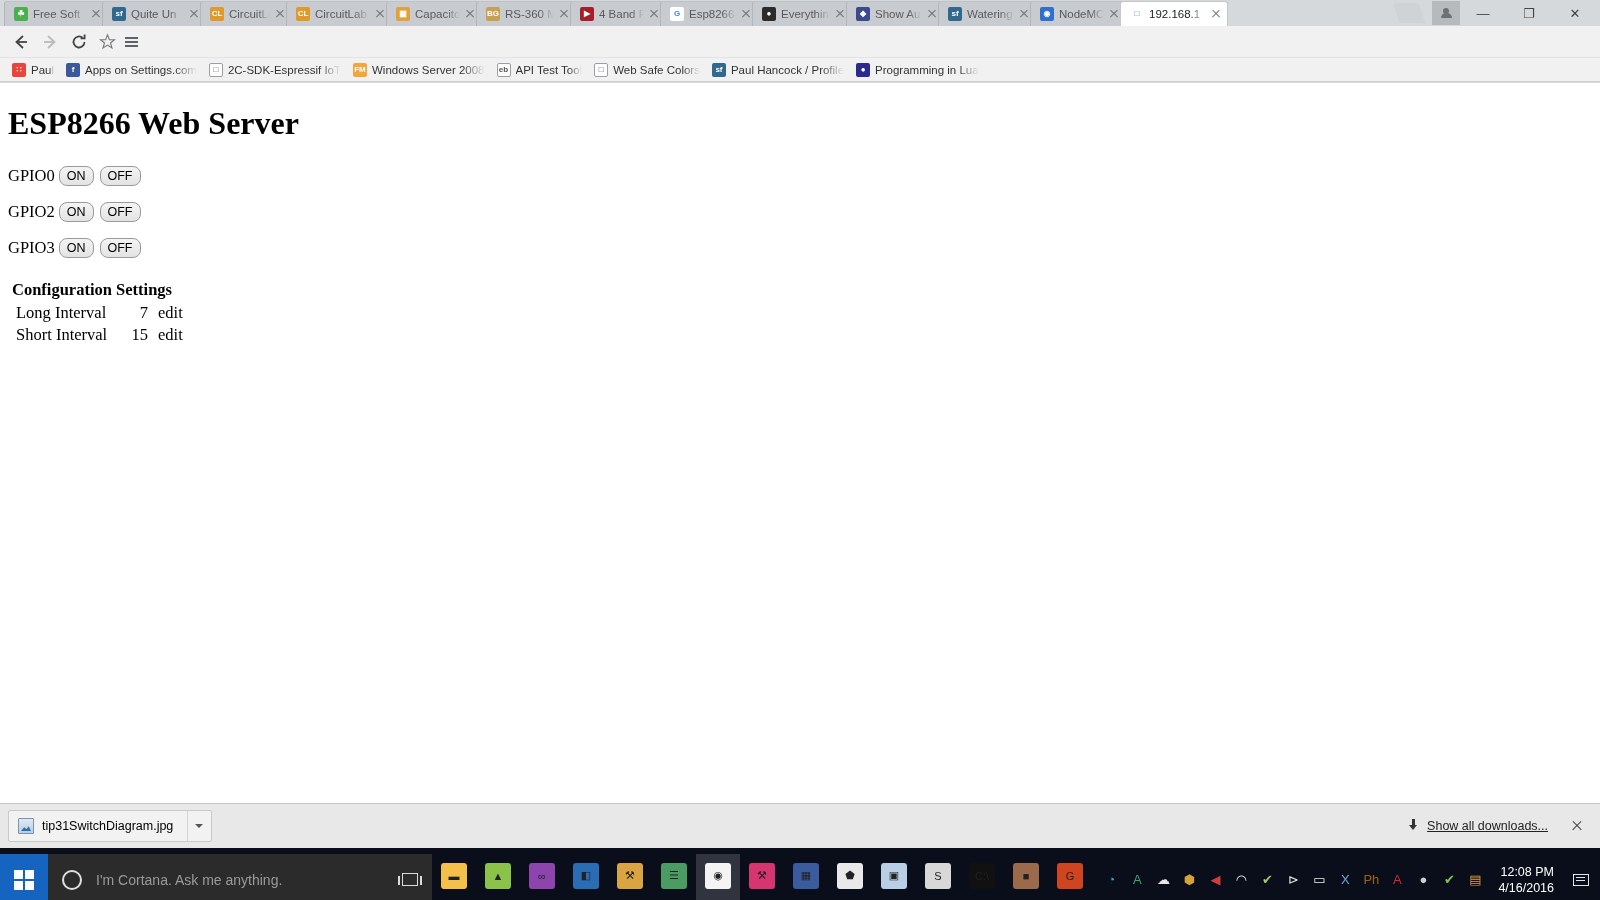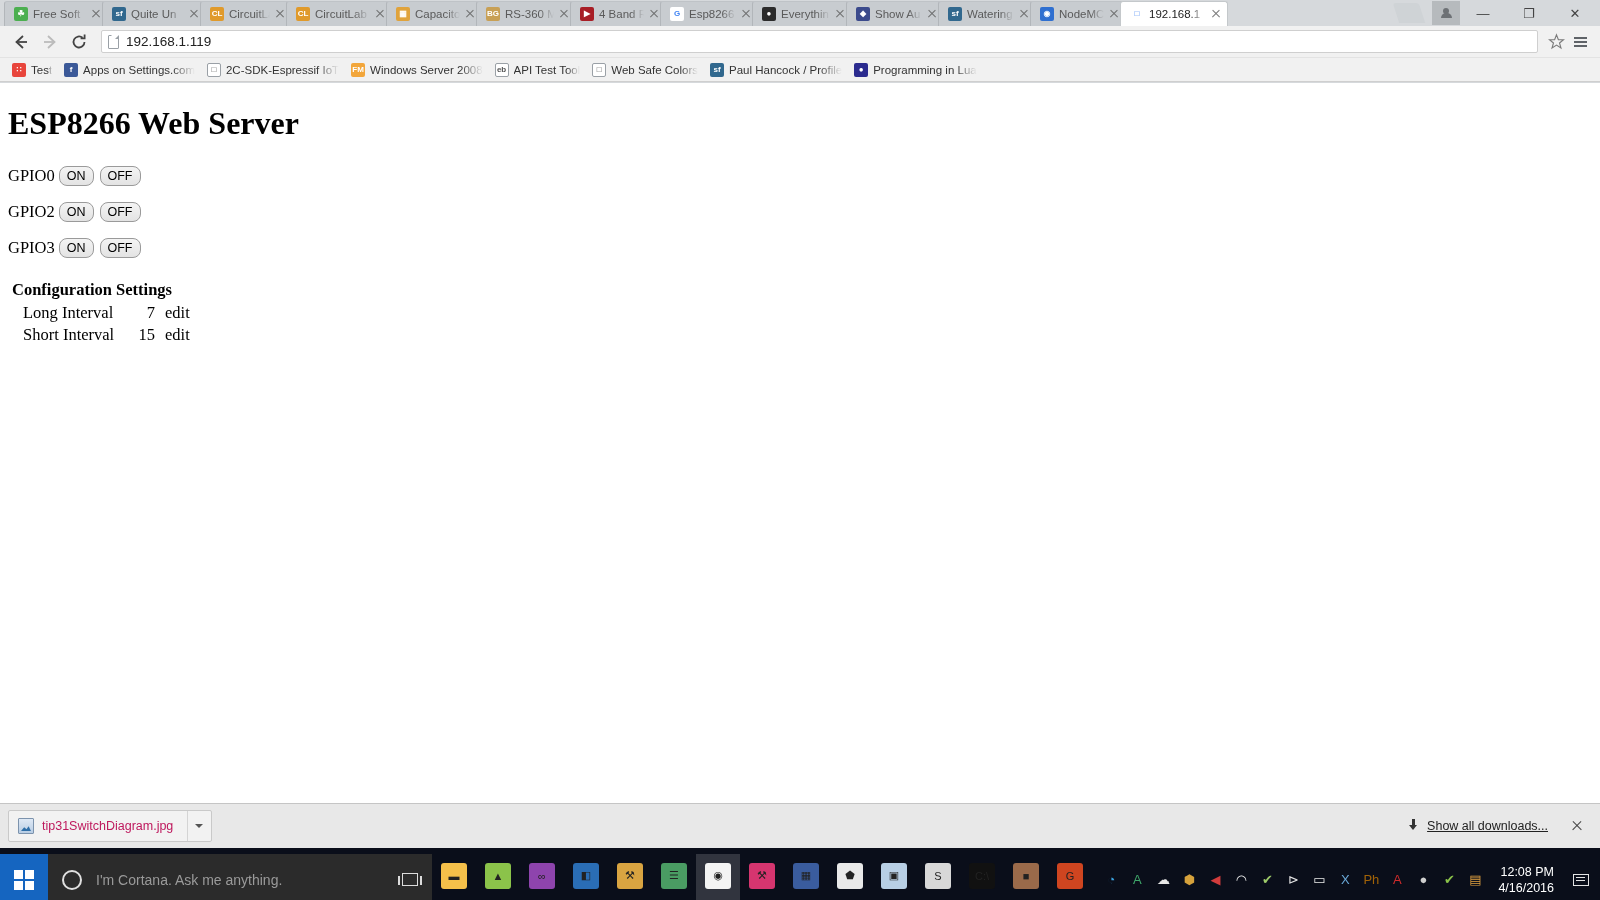--- a/index.html
+++ b/index.html
@@ -233,21 +233,21 @@
     line-height: 16px;
   }
   .cfg-title {
     font-size: 16.5px;
     font-weight: bold;
     margin: 22px 0 2px 4px;
     font-family: "Liberation Serif", serif;
   }
   .cfg-row {
     font-size: 16.5px;
-    margin-left: 15px;
+    margin-left: 8px;
     line-height: 22px;
     white-space: pre;
   }
   .cfg-name { display:inline-block; width: 98px; }
   .cfg-val  { display:inline-block; width: 34px; text-align: right; }
   .cfg-edit { margin-left: 10px; color:#000; text-decoration:none; }
 
   
   .shelf {
     position: absolute;
@@ -260,21 +260,21 @@
     padding: 0 8px;
   }
   .dlitem {
     display: flex; align-items: center;
     height: 32px;
     background: #f2f2f2;
     border: 1px solid #c9c9c9;
     border-radius: 2px;
     padding: 0 2px 0 9px;
     font-size: 12.5px;
-    color: #be185d;
+    color: #000000;
     font-family: "Liberation Sans", sans-serif;
   }
   .dlitem .dlicon {
     width: 16px; height: 16px; margin-right: 8px;
     background: linear-gradient(#dfe9f5,#b8cde4);
     border: 1px solid #7c93ad; border-radius: 1px;
     position: relative; flex:0 0 16px;
   }
   .dlitem .dlicon::after{
     content:""; position:absolute; left:2px; bottom:2px;
@@ -482,40 +482,36 @@
           <path d="M7 3 L13.5 9 L7 15" fill="none" stroke="#bbb" stroke-width="1.8"></path>
           <line x1="3" y1="9" x2="13.5" y2="9" stroke="#bbb" stroke-width="1.8"></line>
         </svg>
     </div>
     <div class="navbtn">
       <svg width="18" height="18" viewBox="0 0 18 18">
           <path d="M14.5 9 a5.5 5.5 0 1 1 -1.9 -4.2" fill="none" stroke="#444" stroke-width="1.8"></path>
           <path d="M14.6 1.4 L14.6 5.4 L10.6 5.4" fill="none" stroke="#444" stroke-width="1.8"></path>
         </svg>
     </div>
-    <div class="omnibox">
-      <span class="pageicon"></span>
-      <span class="urltext">192.168.1.119</span>
-    </div>
     <div class="starbtn">
       <svg width="17" height="17" viewBox="0 0 18 18">
           <path d="M9 2 L11 7 L16.4 7.2 L12.2 10.6 L13.7 15.8 L9 12.8 L4.3 15.8 L5.8 10.6 L1.6 7.2 L7 7 Z" fill="none" stroke="#7a7a7a" stroke-width="1.2"></path>
         </svg>
     </div>
     <div class="menubtn">
       <i></i>
         <i></i>
         <i></i>
     </div>
   </div>
 
   <div class="bookmarks" id="bookmarks-container">
       <div class="bm">
         <span class="bmicon" style="background: rgb(232, 69, 60); color: rgb(255, 255, 255);">∷</span>
-        <span class="bmlabel">Test</span>
+        <span class="bmlabel">Paul</span>
       </div>
       <div class="bm">
         <span class="bmicon" style="background: rgb(59, 89, 152); color: rgb(255, 255, 255);">f</span>
         <span class="bmlabel">Apps on Settings.com</span>
       </div>
       <div class="bm">
         <span class="bmicon" style="background: rgb(255, 255, 255); color: rgb(85, 85, 85); border: 1px solid rgb(154, 160, 166);">□</span>
         <span class="bmlabel">2C-SDK-Espressif IoT</span>
       </div>
       <div class="bm">

